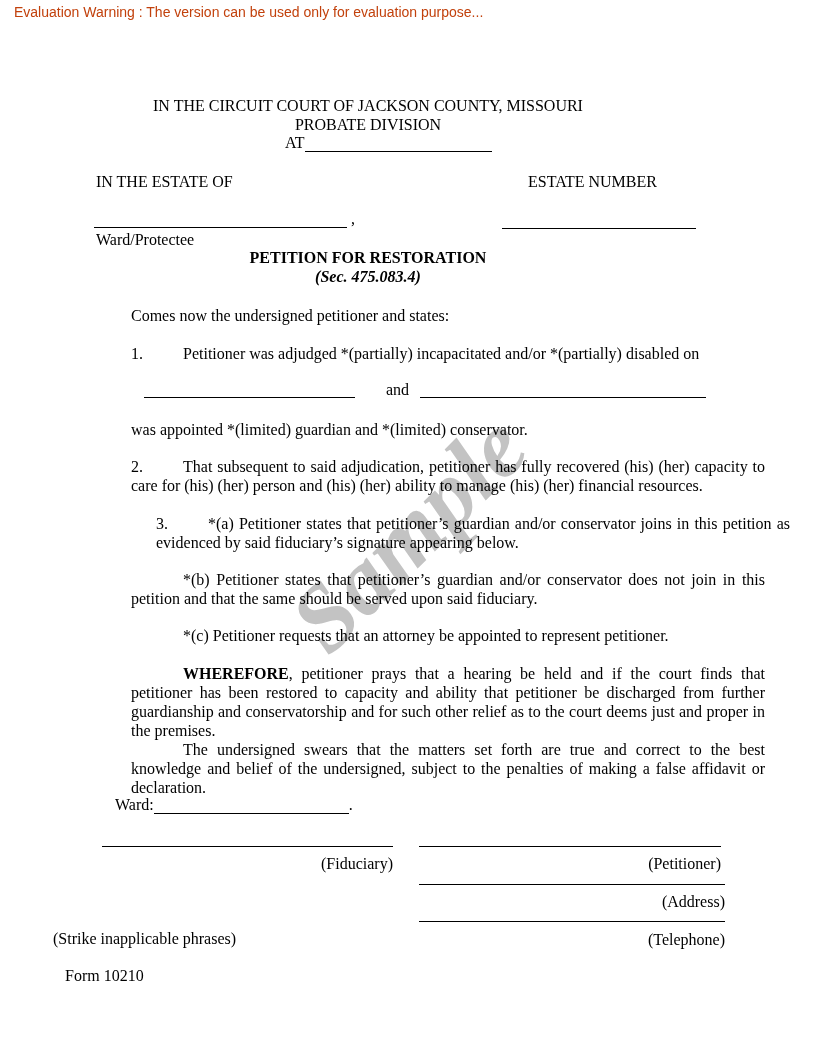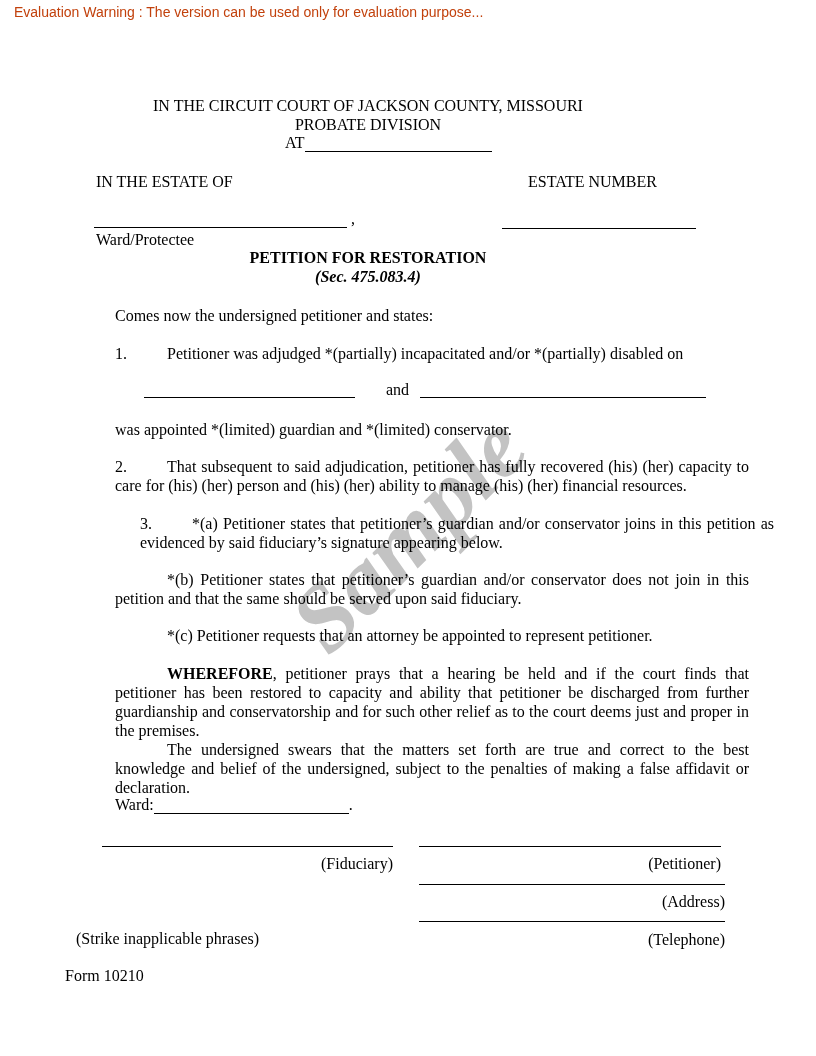--- a/index.html
+++ b/index.html
@@ -12,21 +12,21 @@
     overflow:hidden;
   }
   .abs{position:absolute;}
   .warning{
     font-family:"Liberation Sans","DejaVu Sans",sans-serif;
     font-size:14px;color:#c2410c;
     left:14px;top:4px;white-space:nowrap;
   }
   .center{left:0;width:736px;text-align:center;}
   .bold{font-weight:bold;}
-  .para{left:115px;width:634px;line-height:19px;text-align:justify;}
+  .para{left:131px;width:634px;line-height:19px;text-align:justify;}
   .single{text-align:left;white-space:nowrap;}
   .tnum{display:inline-block;width:52px;}
   .ind{text-indent:52px;}
   .uline{display:inline-block;border-bottom:1px solid #000;height:17px;vertical-align:bottom;}
   .fline{position:absolute;height:18px;border-bottom:1px solid #000;}
   .sigbox{position:absolute;text-align:right;line-height:19px;}
   .watermark{
     position:absolute;left:408px;top:533px;
     transform:translate(-50%,-50%) rotate(-45deg);
     font-family:"Liberation Serif","DejaVu Serif",serif;
@@ -92,18 +92,18 @@
 
     <div class="fline" style="left:419px;top:828px;width:302px;"></div>
     <div class="sigbox" style="left:419px;top:854px;width:302px;">(Petitioner)</div>
 
     <div class="fline" style="left:419px;top:866px;width:306px;"></div>
     <div class="sigbox" style="left:419px;top:892px;width:306px;">(Address)</div>
 
     <div class="fline" style="left:419px;top:903px;width:306px;"></div>
     <div class="sigbox" style="left:419px;top:930px;width:306px;">(Telephone)</div>
 
-    <div class="abs single" style="left:76px;top:930px;">(Strike inapplicable phrases)</div>
+    <div class="abs single" style="left:53px;top:930px;">(Strike inapplicable phrases)</div>
 
     <div class="abs single" style="left:65px;top:967px;">Form 10210</div>
 
   </div>
 </div>
 
 </body></html>

